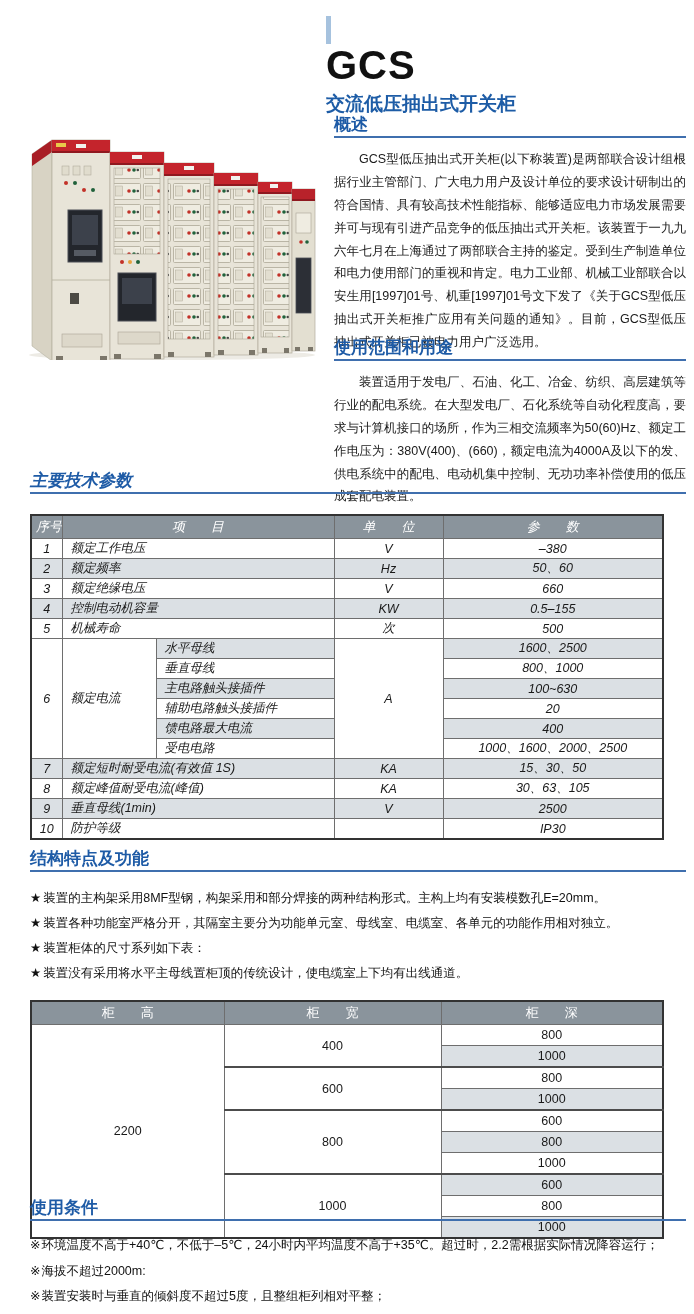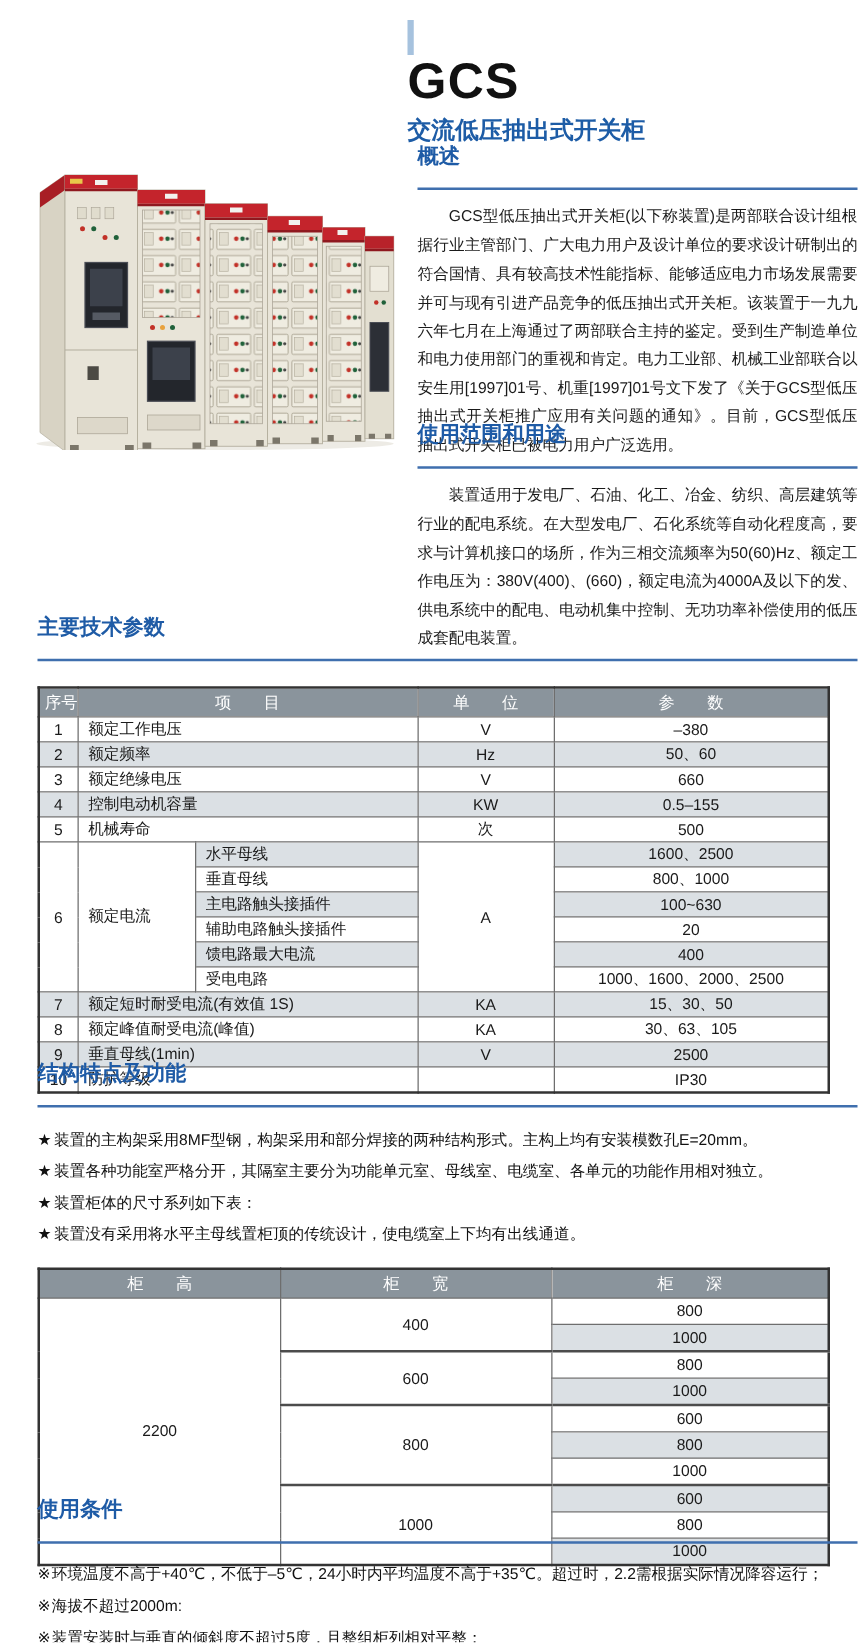--- a/index.html
+++ b/index.html
@@ -8,26 +8,26 @@
 
   
   .hdr{position:absolute;left:326px;top:16px;display:flex;align-items:stretch;flex-direction:column;}
   .hdr-bar{width:5px;margin-right:12px;display:flex;flex-direction:column;}
   .hdr-bar .b1{height:28px;background:#a6c2de;}
   .hdr-bar .b2{flex:1;background:#1d5ca6;}
   .hdr-title{font-size:40px;font-weight:bold;color:#111;line-height:1.05;letter-spacing:1px;}
   .hdr-sub{font-size:19px;font-weight:bold;color:#1d5ca6;margin-top:5px;}
 
   
-  .sec-h{color:#1e5ba6;font-size:17px;font-weight:bold;margin:0;padding-bottom:14px;border-bottom:2px solid #3f6fae;}
+  .sec-h{color:#1e5ba6;font-size:17px;font-weight:bold;margin:0;padding-bottom:0;border-bottom:2px solid #3f6fae;}
   .para{font-size:12.5px;line-height:1.83;text-indent:2em;text-align:justify;margin:10px 0 0 0;color:#1a1a1a;}
 
   .sec-overview{position:absolute;left:334px;top:113px;width:352px;}
   .sec-scope{position:absolute;left:334px;top:336px;width:352px;}
-  .sec-tech{position:absolute;left:30px;top:490px;width:656px;}
+  .sec-tech{position:absolute;left:30px;top:469px;width:656px;font-style:italic;}
   .sec-struct{position:absolute;left:30px;top:847px;width:656px;}
   .sec-cond{position:absolute;left:30px;top:1196px;width:656px;}
 
   
   .photo{position:absolute;left:22px;top:118px;width:298px;height:242px;}
   .photo svg{display:block;width:100%;height:100%;}
 
   
   table{border-collapse:collapse;table-layout:fixed;}
   .t1{width:632px;margin-top:20px;border:2px solid #333;}

